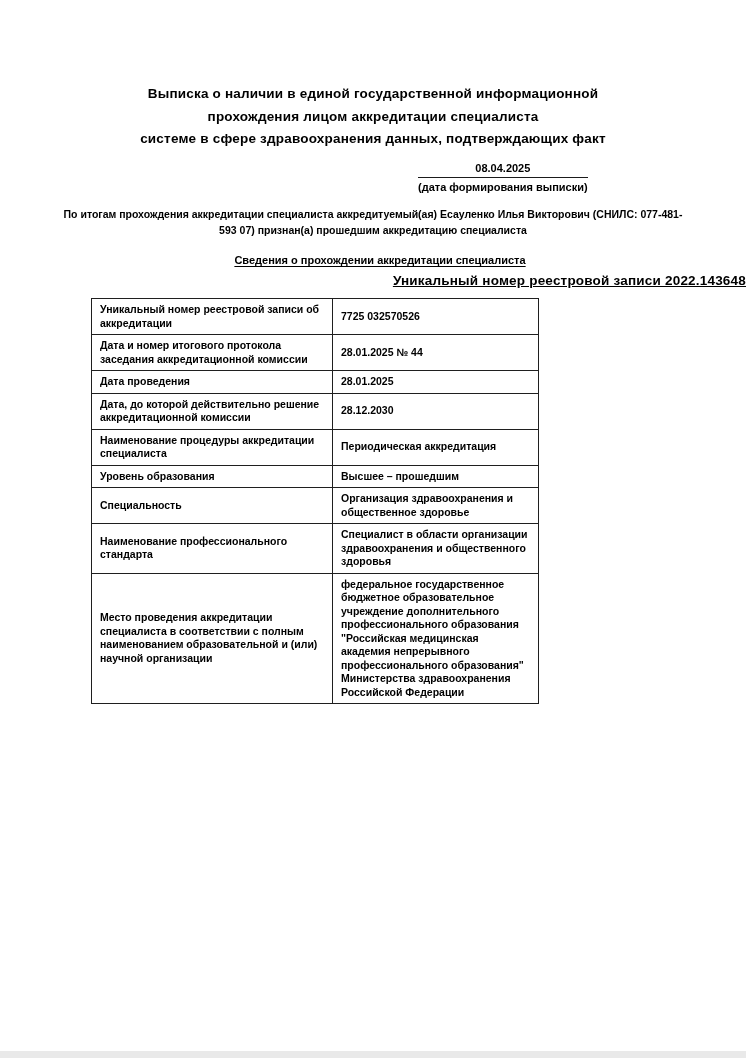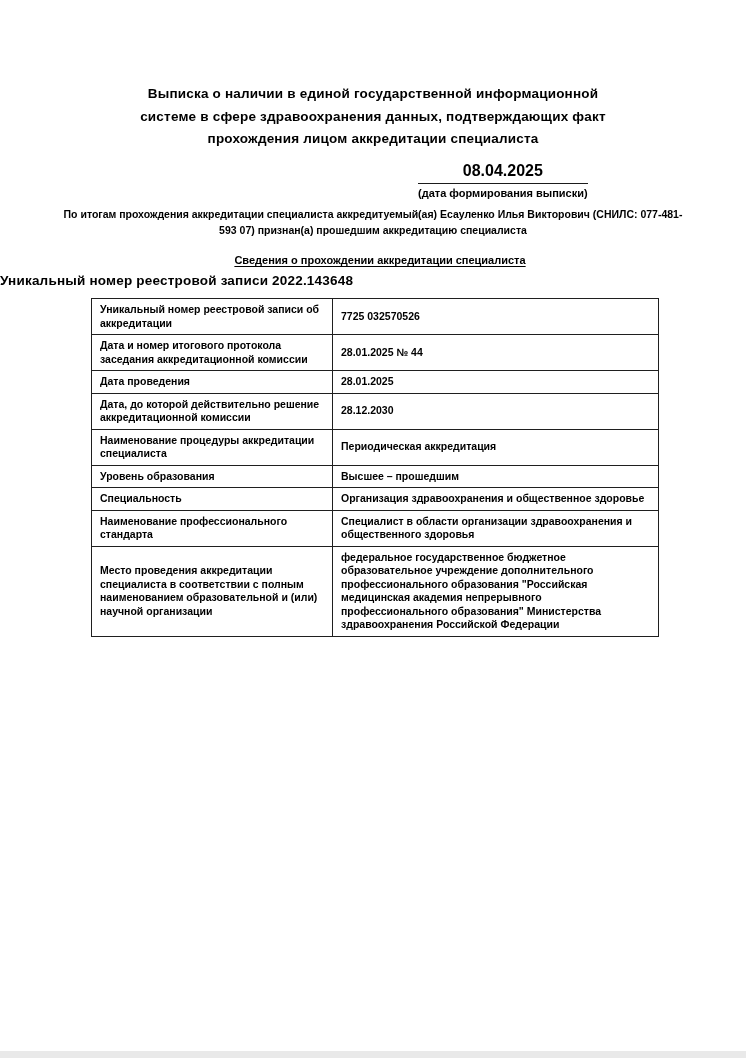--- a/index.html
+++ b/index.html
@@ -30,21 +30,21 @@
     letter-spacing: 0.2px;
   }
 
   .date-block {
     position: absolute;
     top: 162px;
     left: 418px;
     text-align: center;
   }
   .date-block .date {
-    font-size: 16px;
+    font-size: 11px;
     padding: 0 4px 3px 4px;
     border-bottom: 1.5px solid #1b1b1b;
   }
   .date-block .caption {
     font-size: 11px;
     padding-top: 3px;
     white-space: nowrap;
   }
 
   .intro {
@@ -69,30 +69,31 @@
   .section-heading span {
     text-decoration: underline;
     text-underline-offset: 2px;
   }
 
   .registry-heading {
     position: absolute;
     top: 273px;
     left: 0;
     right: 0;
-    text-align: left;
+    text-align: right;
     font-size: 13.5px;
     letter-spacing: 0.2px;
+    text-decoration: underline;
   }
 
   table.acc-table {
     position: absolute;
     top: 298px;
     left: 91px;
-    width: 568px;
+    width: 448px;
     border-collapse: collapse;
     table-layout: fixed;
   }
   table.acc-table td {
     border: 1.5px solid #1f1f1f;
     font-size: 10.5px;
     line-height: 13.5px;
     font-weight: bold;
     vertical-align: middle;
     padding: 4px 8px;
@@ -108,22 +109,22 @@
     background: #e9e9e9;
   }
 </style>
 </head>
 <body>
 
 <div class="page">
 
   <div class="doc-title">
     <div>Выписка о наличии в единой государственной информационной</div>
+    <div>прохождения лицом аккредитации специалиста</div>
     <div>системе в сфере здравоохранения данных, подтверждающих факт</div>
-    <div>прохождения лицом аккредитации специалиста</div>
   </div>
 
   <div class="date-block">
     <div class="date">08.04.2025</div>
     <div class="caption">(дата формирования выписки)</div>
   </div>
 
   <div class="intro">
     <div>По итогам прохождения аккредитации специалиста аккредитуемый(ая) Есауленко Илья Викторович (СНИЛС: 077-481-</div>
     <div>593 07) признан(а) прошедшим аккредитацию специалиста</div>

